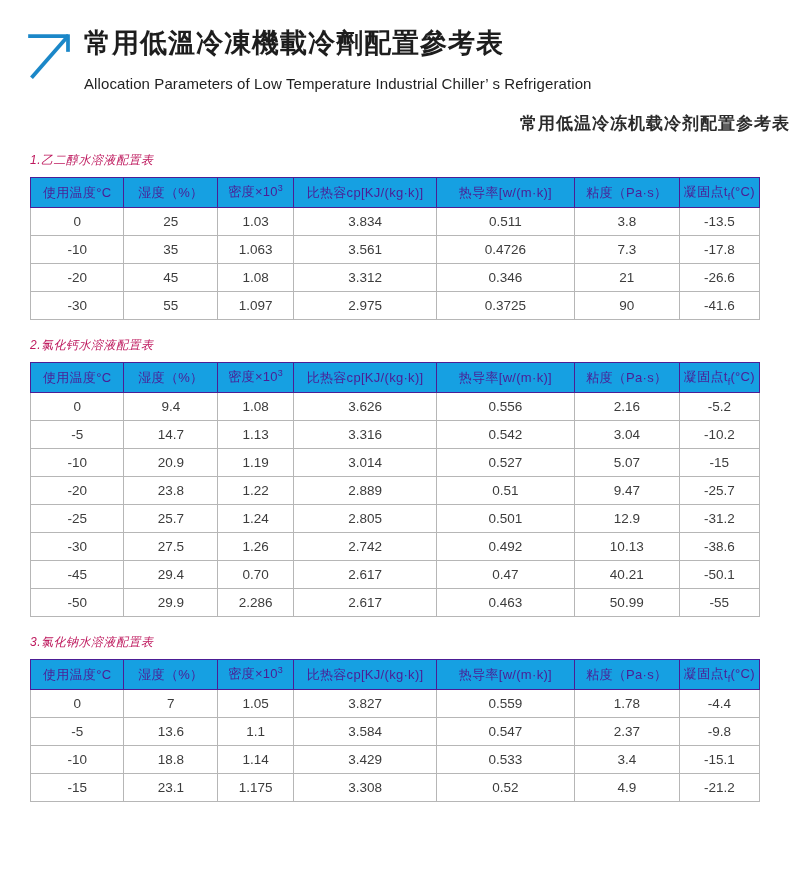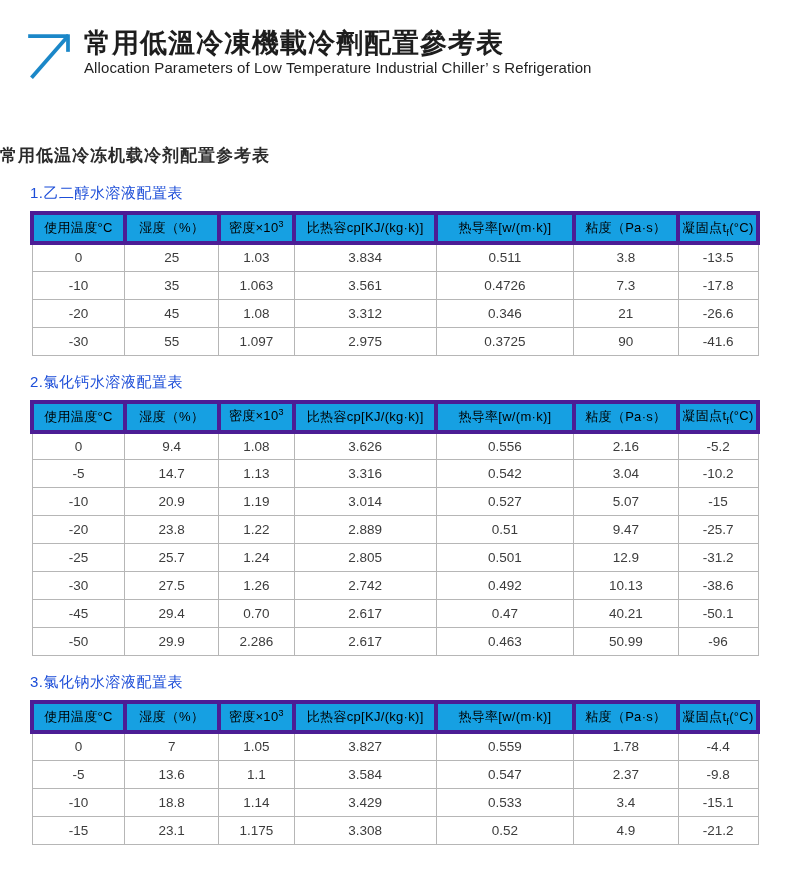--- a/index.html
+++ b/index.html
@@ -14,36 +14,36 @@
   }
   .page{width:790px;height:888px;position:relative;border-radius:21px;}
   
   .brand{display:flex;align-items:flex-start;padding:27px 0 0 24px;}
   .arrow{width:50px;height:58px;flex:0 0 auto;margin-right:10px;color:var(--accent);}
   .arrow svg{display:block;width:100%;height:100%;}
   .titles{padding-top:1px;}
   .titles h1{
     margin:0;font-size:27px;line-height:1.15;font-weight:600;color:#1d1d1d;letter-spacing:1px;
   }
-  .subtitle{font-size:15px;color:#1f1f1f;margin-top:0;letter-spacing:0.1px;}
+  .subtitle{font-size:15px;color:#1f1f1f;margin-top:16px;letter-spacing:0.1px;}
   
   .doc-title{
-    margin:59px 0 0 0;text-align:left;font-size:17px;font-weight:600;color:#2b2b2b;letter-spacing:1px;
+    margin:20px 0 0 0;text-align:right;font-size:17px;font-weight:600;color:#2b2b2b;letter-spacing:1px;
   }
   
   .section-label{
-    margin:17px 30px 8px 30px;font-size:15px;color:#1d4ed8;letter-spacing:0.5px;
+    margin:17px 30px 8px 30px;font-size:12px;color:#be185d;letter-spacing:0.5px;font-style:italic;
   }
   .tbl-wrap{margin:0 30px;}
   table{width:100%;border-collapse:collapse;table-layout:fixed;border:1px solid #9b9b9b;}
   col.c1{width:12.8%;} col.c2{width:12.9%;} col.c3{width:10.4%;}
   col.c4{width:19.6%;} col.c5{width:18.9%;} col.c6{width:14.4%;} col.c7{width:11.0%;}
   th{
-    background:var(--hdrbg);color:#000000;font-weight:500;height:30px;
-    font-size:13px;letter-spacing:0.3px;border:4px solid #4c1d95;padding:0 2px;
+    background:var(--hdrbg);color:#4c1d95;font-weight:500;height:30px;
+    font-size:13px;letter-spacing:0.3px;border:1px solid #4c1d95;padding:0 2px;
     text-align:center;vertical-align:middle;
   }
   th sup,th sub{font-size:9px;}
   td{
     border:1px solid #b6b6b6;height:28px;text-align:center;vertical-align:middle;
     font-size:13.5px;color:#3c3c3c;padding:0 2px;background:#fff;
   }
   .sections{padding-bottom:40px;}
 </style>
 </head>
@@ -222,21 +222,21 @@
                 <td>40.21</td>
                 <td>-50.1</td>
               </tr>
               <tr>
                 <td>-50</td>
                 <td>29.9</td>
                 <td>2.286</td>
                 <td>2.617</td>
                 <td>0.463</td>
                 <td>50.99</td>
-                <td>-96</td>
+                <td>-55</td>
               </tr>
             </tbody>
         </table>
       </div>
     </section>
 
     <section>
       <div class="section-label">3.氯化钠水溶液配置表</div>
       <div class="tbl-wrap">
         <table>

